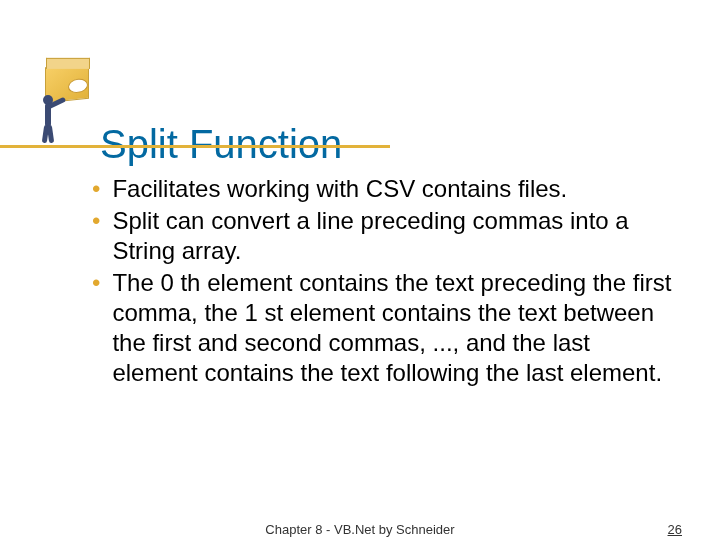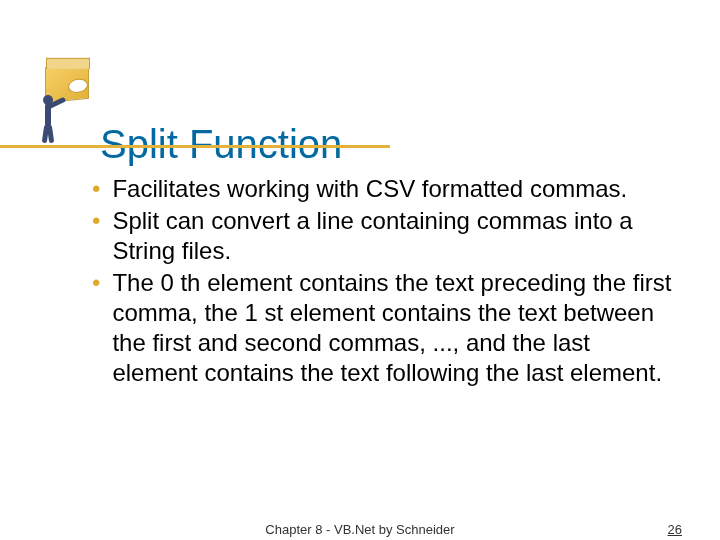--- a/index.html
+++ b/index.html
@@ -188,25 +188,25 @@
       <div class="leg2"></div>
     </div>
   </div>
 
   <div class="title">Split Function</div>
   <div class="rule"></div>
 
   <div class="bullets">
     <div class="bullet-row">
       <span class="bullet-dot">•</span>
-      <span class="bullet-text">Facilitates working with CSV formatted commas.</span>
+      <span class="bullet-text">Facilitates working with CSV contains files.</span>
     </div>
     <div class="bullet-row">
       <span class="bullet-dot">•</span>
-      <span class="bullet-text">Split can convert a line containing commas into a String files.</span>
+      <span class="bullet-text">Split can convert a line preceding commas into a String array.</span>
     </div>
     <div class="bullet-row">
       <span class="bullet-dot">•</span>
       <span class="bullet-text">The 0 th element contains the text preceding the first comma, the 1 st element contains the text between the first and second commas, ..., and the last element contains the text following the last element.</span>
     </div>
   </div>
 
   <div class="footer">
     <div class="footer-center">Chapter 8 - VB.Net by Schneider</div>
     <div class="footer-right">26</div>

